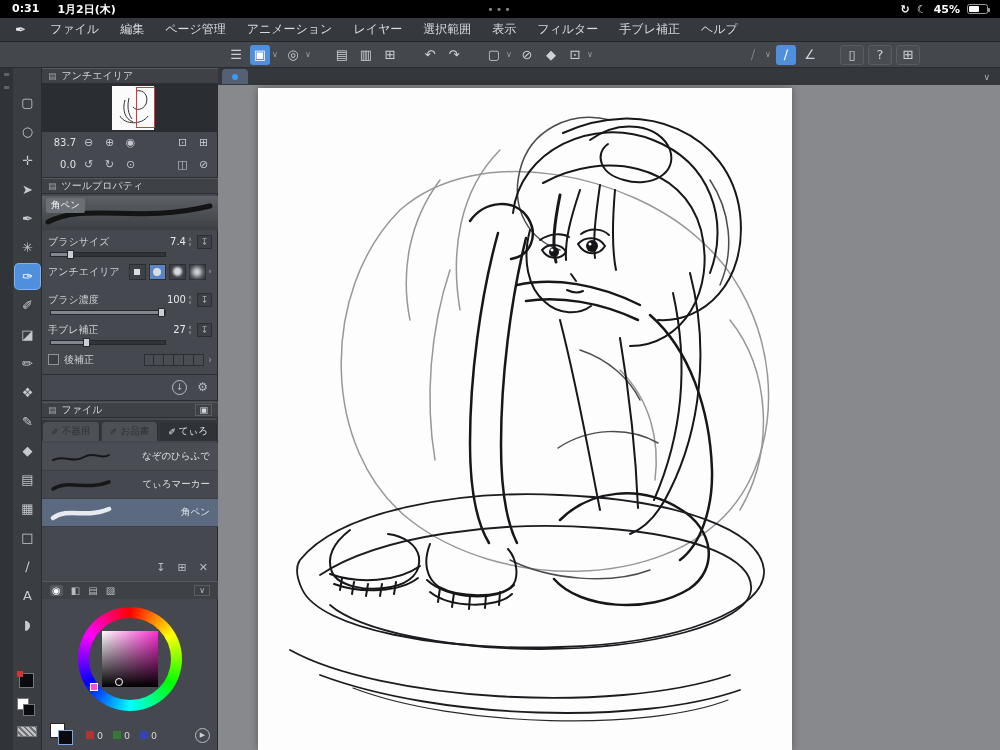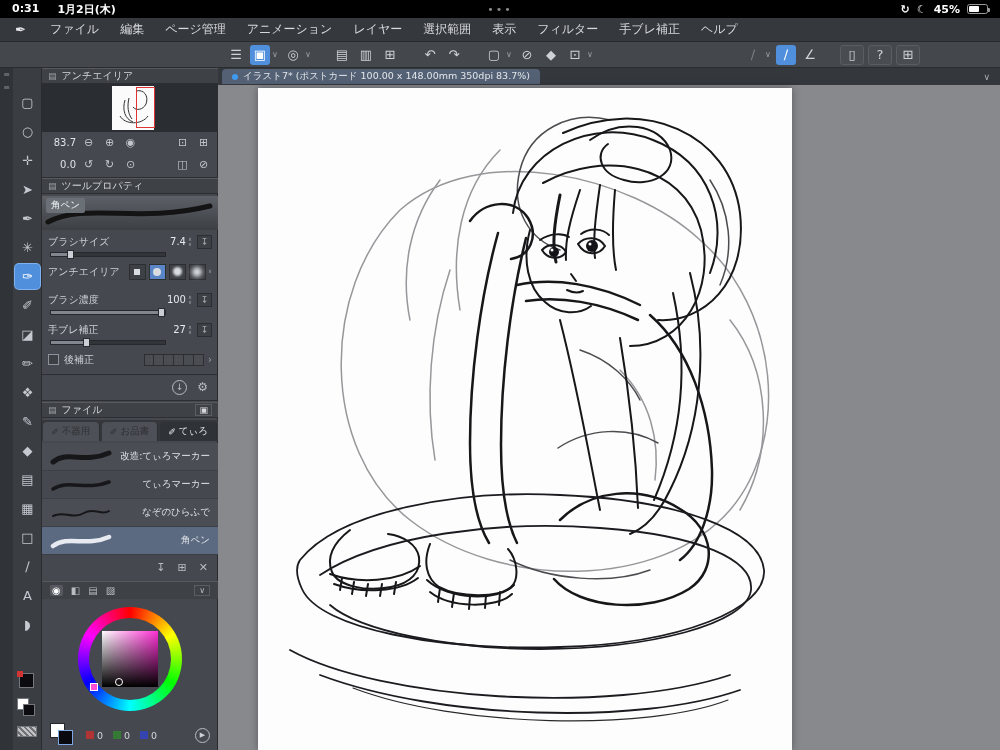--- a/index.html
+++ b/index.html
@@ -378,35 +378,29 @@
       <span>お品書</span>
     </span>
     <span class="sttab sel">
       <span class="ticon">✐</span>
       <span>てぃろ</span>
     </span>
   </div>
   <div class="stlist">
     <div class="stitem">
       <svg width="62" height="20" viewBox="0 0 62 20">
-        <path d="M3,15 C18,3 34,17 59,6" fill="none" stroke="#17171a" stroke-width="5" stroke-linecap="round"></path>
+        <path d="M3,13 C14,7 22,17 34,10 C44,4 52,13 59,8" fill="none" stroke="#17171a" stroke-width="2" stroke-linecap="round"></path>
       </svg>
-      <span class="nm">改造:てぃろマーカー</span>
+      <span class="nm">なぞのひらふで</span>
     </div>
     <div class="stitem">
       <svg width="62" height="20" viewBox="0 0 62 20">
         <path d="M3,14 C18,4 36,16 59,7" fill="none" stroke="#17171a" stroke-width="3.5" stroke-linecap="round"></path>
       </svg>
       <span class="nm">てぃろマーカー</span>
-    </div>
-    <div class="stitem">
-      <svg width="62" height="20" viewBox="0 0 62 20">
-        <path d="M3,13 C14,7 22,17 34,10 C44,4 52,13 59,8" fill="none" stroke="#17171a" stroke-width="2" stroke-linecap="round"></path>
-      </svg>
-      <span class="nm">なぞのひらふで</span>
     </div>
     <div class="stitem sel">
       <svg width="62" height="20" viewBox="0 0 62 20">
         <path d="M3,15 C18,4 36,16 59,6" fill="none" stroke="#e7ebf1" stroke-width="4.5" stroke-linecap="round"></path>
       </svg>
       <span class="nm">角ペン</span>
     </div>
   </div>
   <div class="sticons">
     <span>↧</span>
@@ -446,21 +440,20 @@
         <span>0</span>
       </span>
     <span class="circ cpexp" style="font-size:7px">▶</span>
   </div>
 </div>
 
 <div class="canvas-area">
   <div class="tabbar">
     <div class="doctab">
       <span class="tabdot"></span>
-      <span>イラスト7* (ポストカード 100.00 x 148.00mm 350dpi 83.7%)</span>
     </div>
     <span class="tabchev">∨</span>
   </div>
 
   <div class="canvas">
     <svg width="534" height="662" viewBox="0 0 534 662">
 
       <g fill="none" stroke="#97979b" stroke-width="1.5" stroke-linecap="round">
         <path d="M142,122 C62,202 62,362 152,432 C242,502 402,502 472,422 C532,352 522,222 442,152 C372,87 222,52 142,122"></path>
         <path d="M472,232 C512,282 517,362 482,422"></path>

